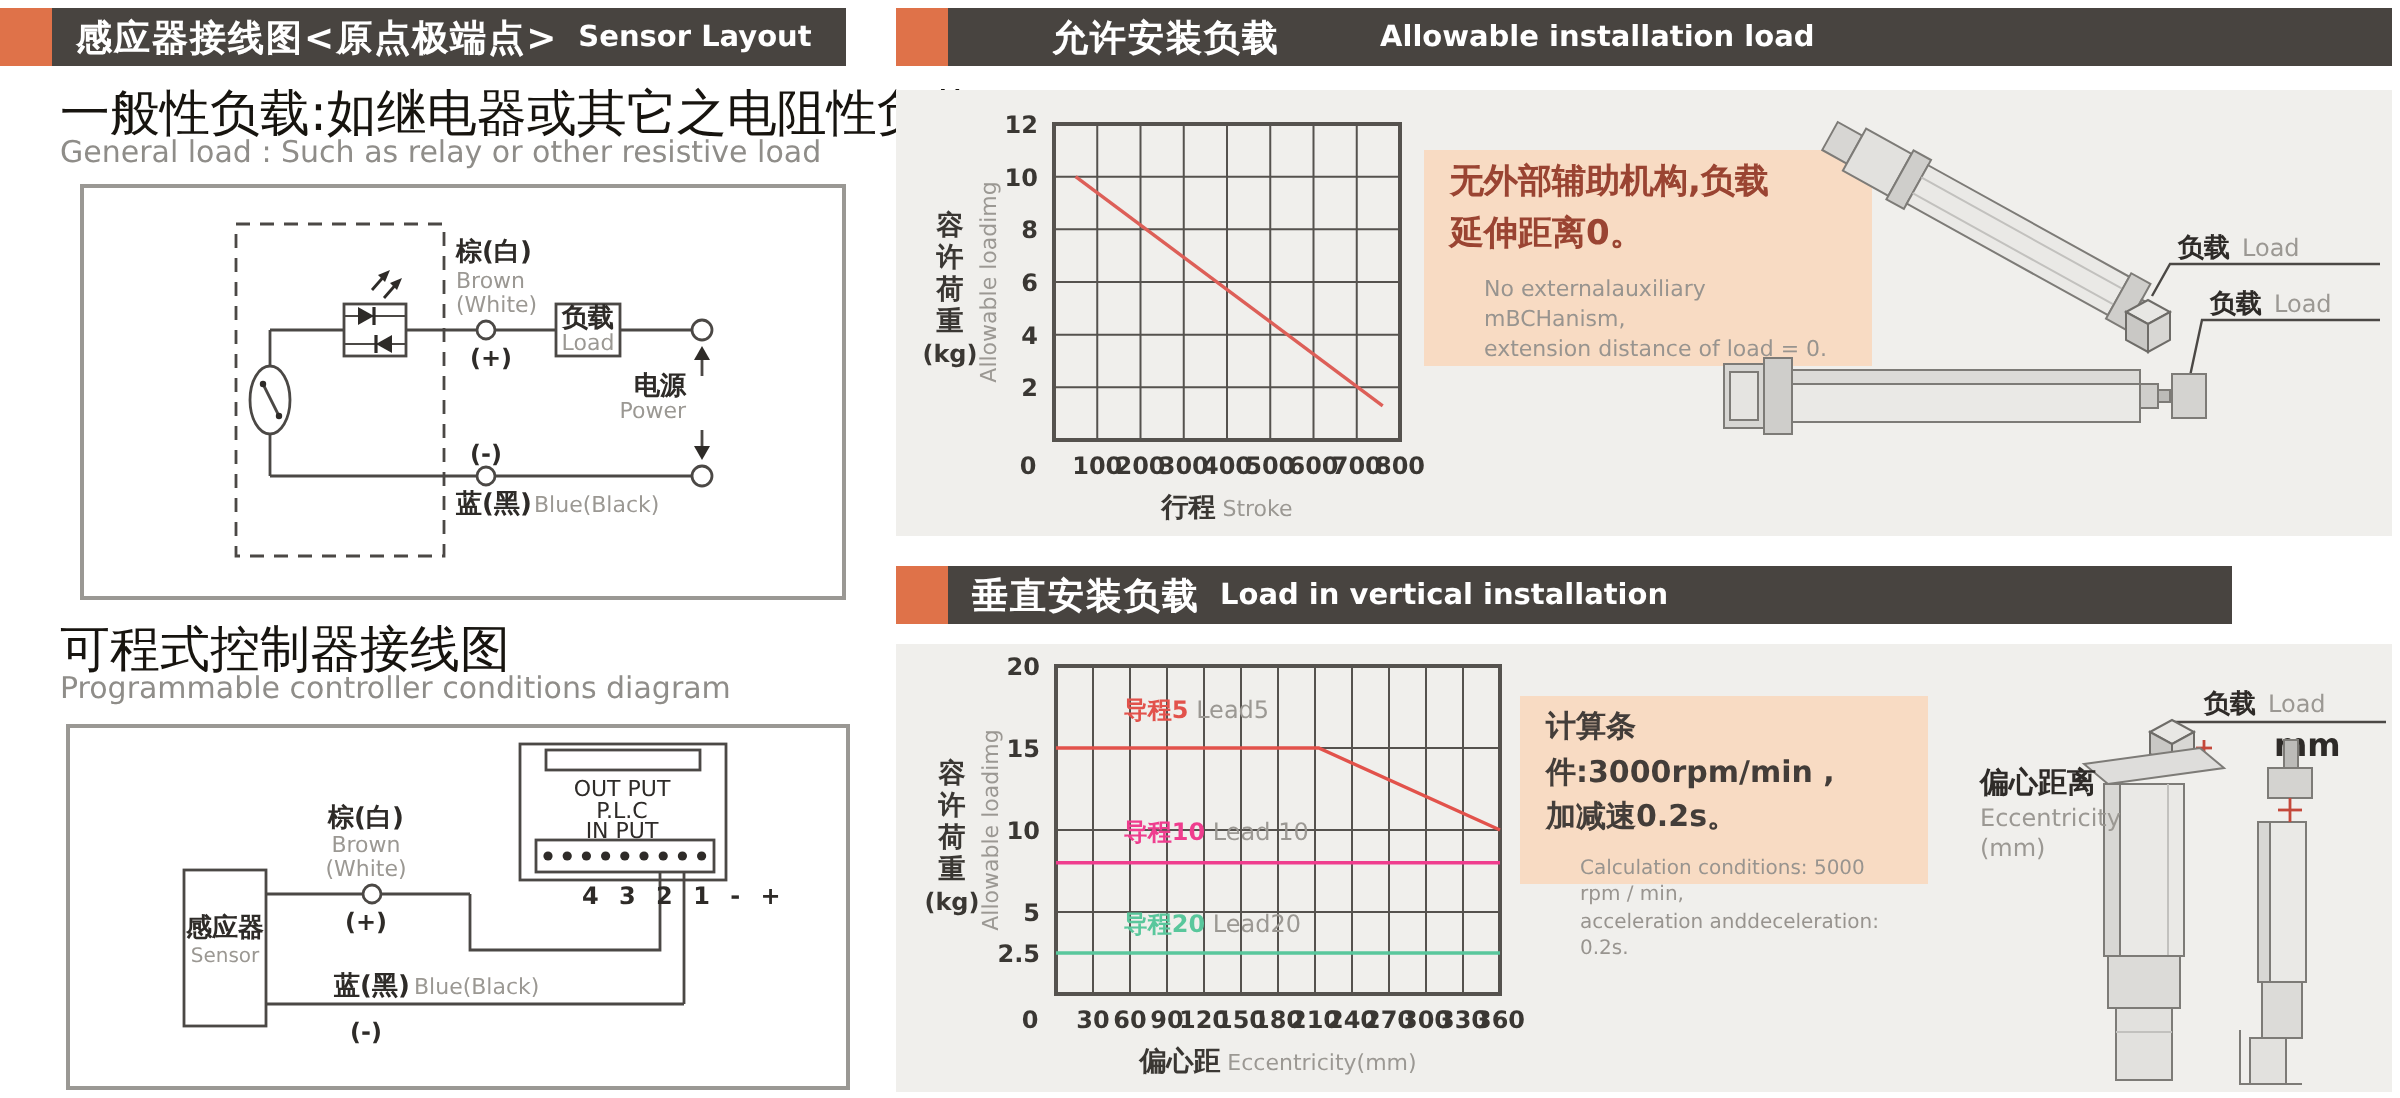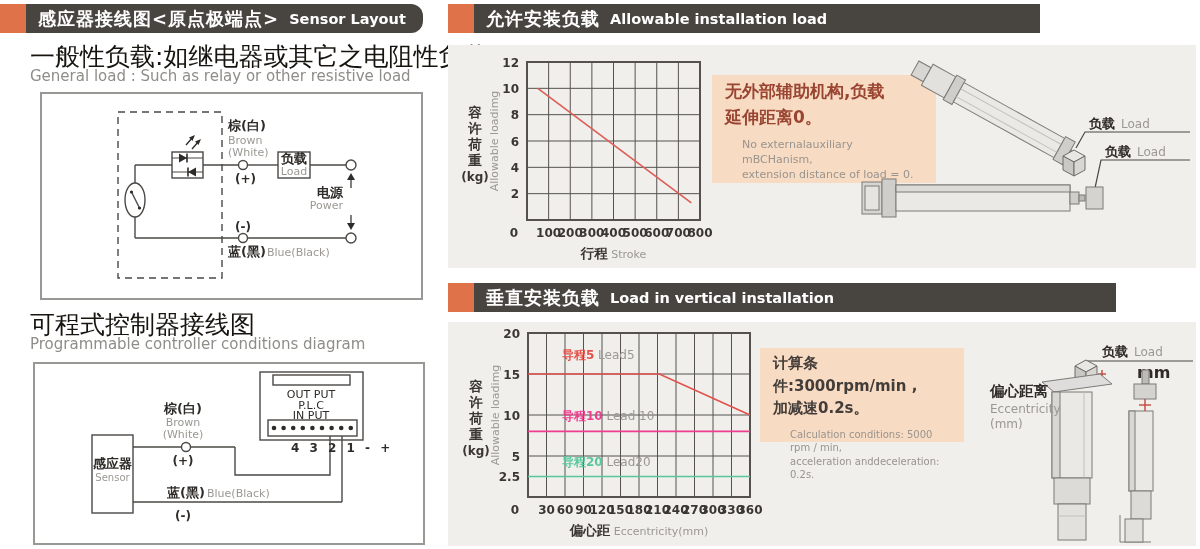--- a/index.html
+++ b/index.html
@@ -34,21 +34,21 @@
   .ill-zh{font-size:13px;font-weight:bold;fill:#2e2b28;}
   .ill-zh-lg{font-size:14.5px;font-weight:bold;fill:#2e2b28;}
   .ill-en{font-size:12px;fill:#9b9893;}
   .mm{font-size:16px;font-weight:bold;fill:#2e2b28;}
 </style>
 </head>
 <body>
 
 <div class="page">
 
-  <div class="hdr" style="left:0;top:4px;width:423px;border-radius:12px;">
+  <div class="hdr" style="left:0;top:4px;width:423px;">
     <span class="hdr-sq"></span>
     <span class="hdr-zh">感应器接线图&lt;原点极端点&gt;</span>
     <span class="hdr-en">Sensor Layout</span>
   </div>
 
   <div class="title-zh" style="left:30px;top:40px;">一般性负载:如继电器或其它之电阻性负载</div>
   <div class="title-en" style="left:30px;top:67px;">General load : Such as relay or other resistive load</div>
 
   <svg class="abs" style="left:40px;top:92px;" width="383" height="208">
     <rect x="1" y="1" width="381" height="206" fill="none" stroke="#9a9894" stroke-width="2"></rect>
@@ -137,21 +137,21 @@
     <text x="79.5" y="119" class="csensor" text-anchor="middle">Sensor</text>
     <text x="150" y="51" class="czh" text-anchor="middle">棕(白)</text>
     <text x="150" y="64" class="cen" text-anchor="middle">Brown</text>
     <text x="150" y="76" class="cen" text-anchor="middle">(White)</text>
     <text x="150" y="103" class="csym" text-anchor="middle">(+)</text>
     <text x="134" y="135" class="czh">蓝(黑)</text>
     <text x="174" y="135" class="cen">Blue(Black)</text>
     <text x="150" y="158" class="csym" text-anchor="middle">(-)</text>
   </svg>
 
-  <div class="hdr" style="left:448px;top:4px;width:592px;">
+  <div class="hdr" style="left:448px;top:4px;width:748px;gap:40px;">
     <span class="hdr-sq"></span>
     <span class="hdr-zh">允许安装负载</span>
     <span class="hdr-en">Allowable installation load</span>
   </div>
 
   <div class="panel" style="left:448px;top:45px;width:748px;height:223px;"></div>
 
   <svg class="abs" style="left:448px;top:45px;" width="310" height="223">
       <line x1="79" y1="17" x2="79" y2="175" stroke="#55524e"></line>
       <line x1="100.625" y1="17" x2="100.625" y2="175" stroke="#55524e"></line>

